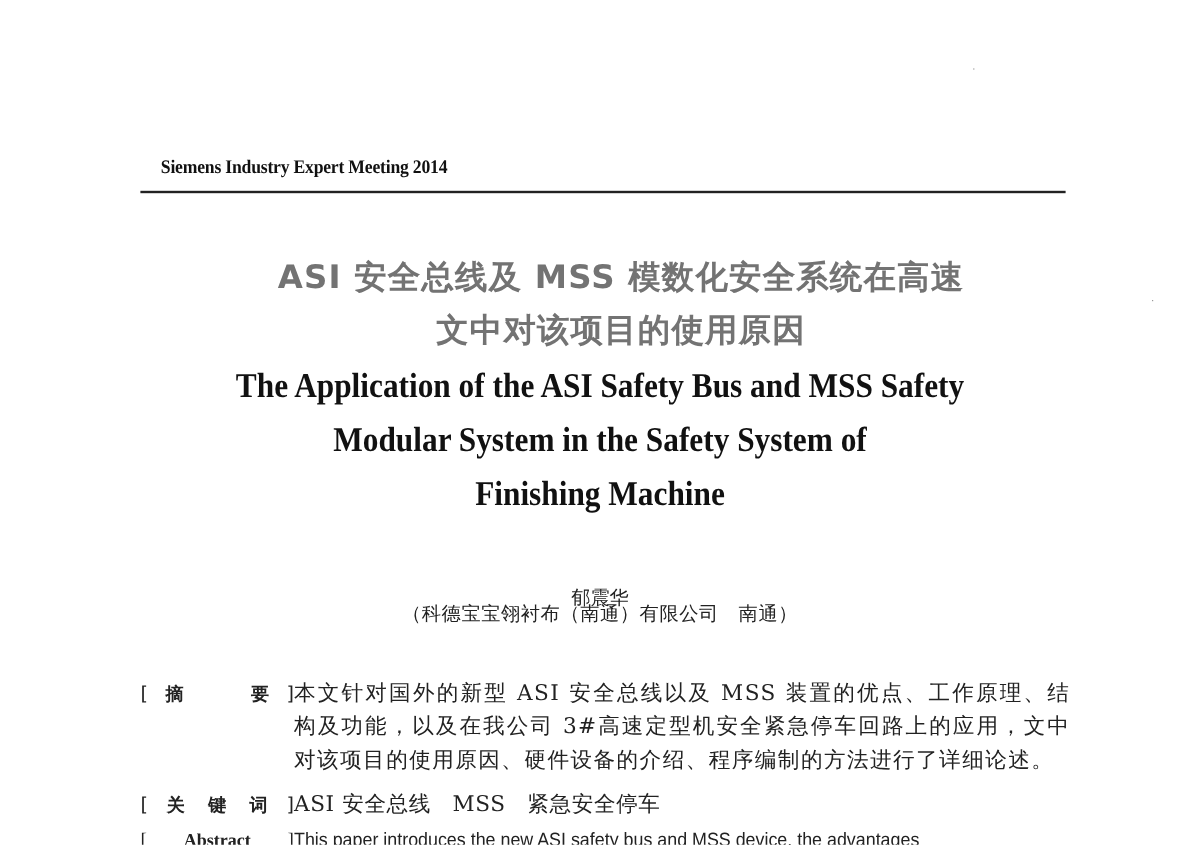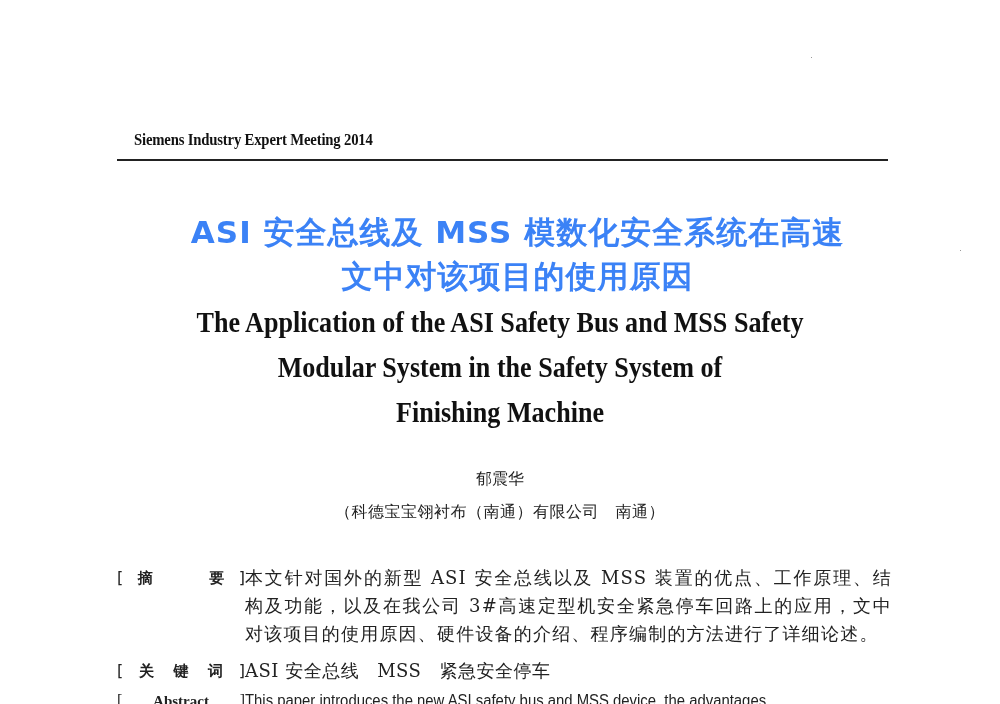--- a/index.html
+++ b/index.html
@@ -48,44 +48,44 @@
       width: 1000px;
       text-align: center;
     }
     .title-cn {
       top: 210px;
     }
     .title-cn .line {
       display: block;
       font-family: "DejaVu Sans", "Liberation Sans", sans-serif;
       font-weight: bold;
-      font-size: 31px;
+      font-size: 27px;
       line-height: 44px;
       letter-spacing: 1px;
-      color: #3b82f6;
+      color: #737373;
       white-space: nowrap;
       padding-left: 35px;
     }
     .title-en {
       top: 300px;
     }
     .title-en .line {
       display: block;
       font-family: "Liberation Serif", serif;
       font-weight: bold;
       font-size: 29px;
       line-height: 45px;
       color: #111;
       white-space: nowrap;
       transform: scaleX(0.9);
     }
     .author {
       position: absolute;
       left: 0; width: 1000px;
-      top: 469px;
+      top: 488px;
       text-align: center;
       font-family: "DejaVu Sans", sans-serif;
       font-size: 16px;
       color: #222;
     }
     .affiliation {
       position: absolute;
       left: 0; width: 1000px;
       top: 502px;
       text-align: center;

